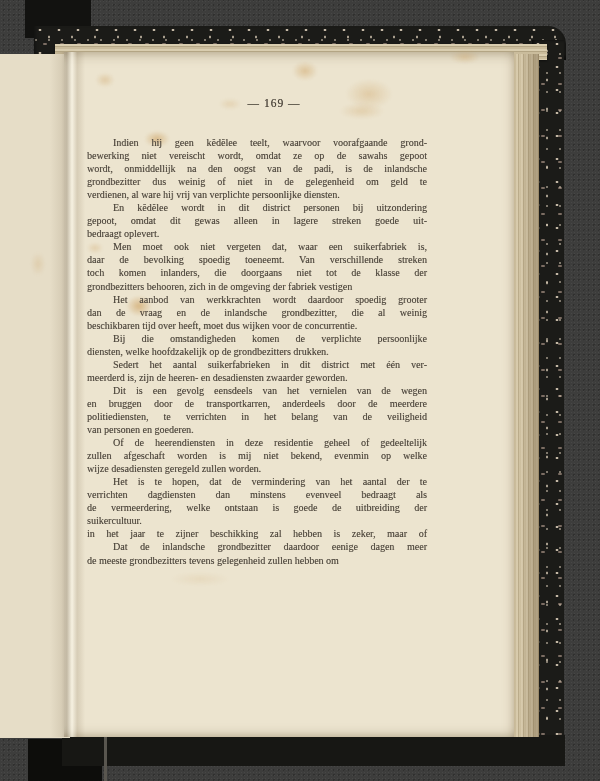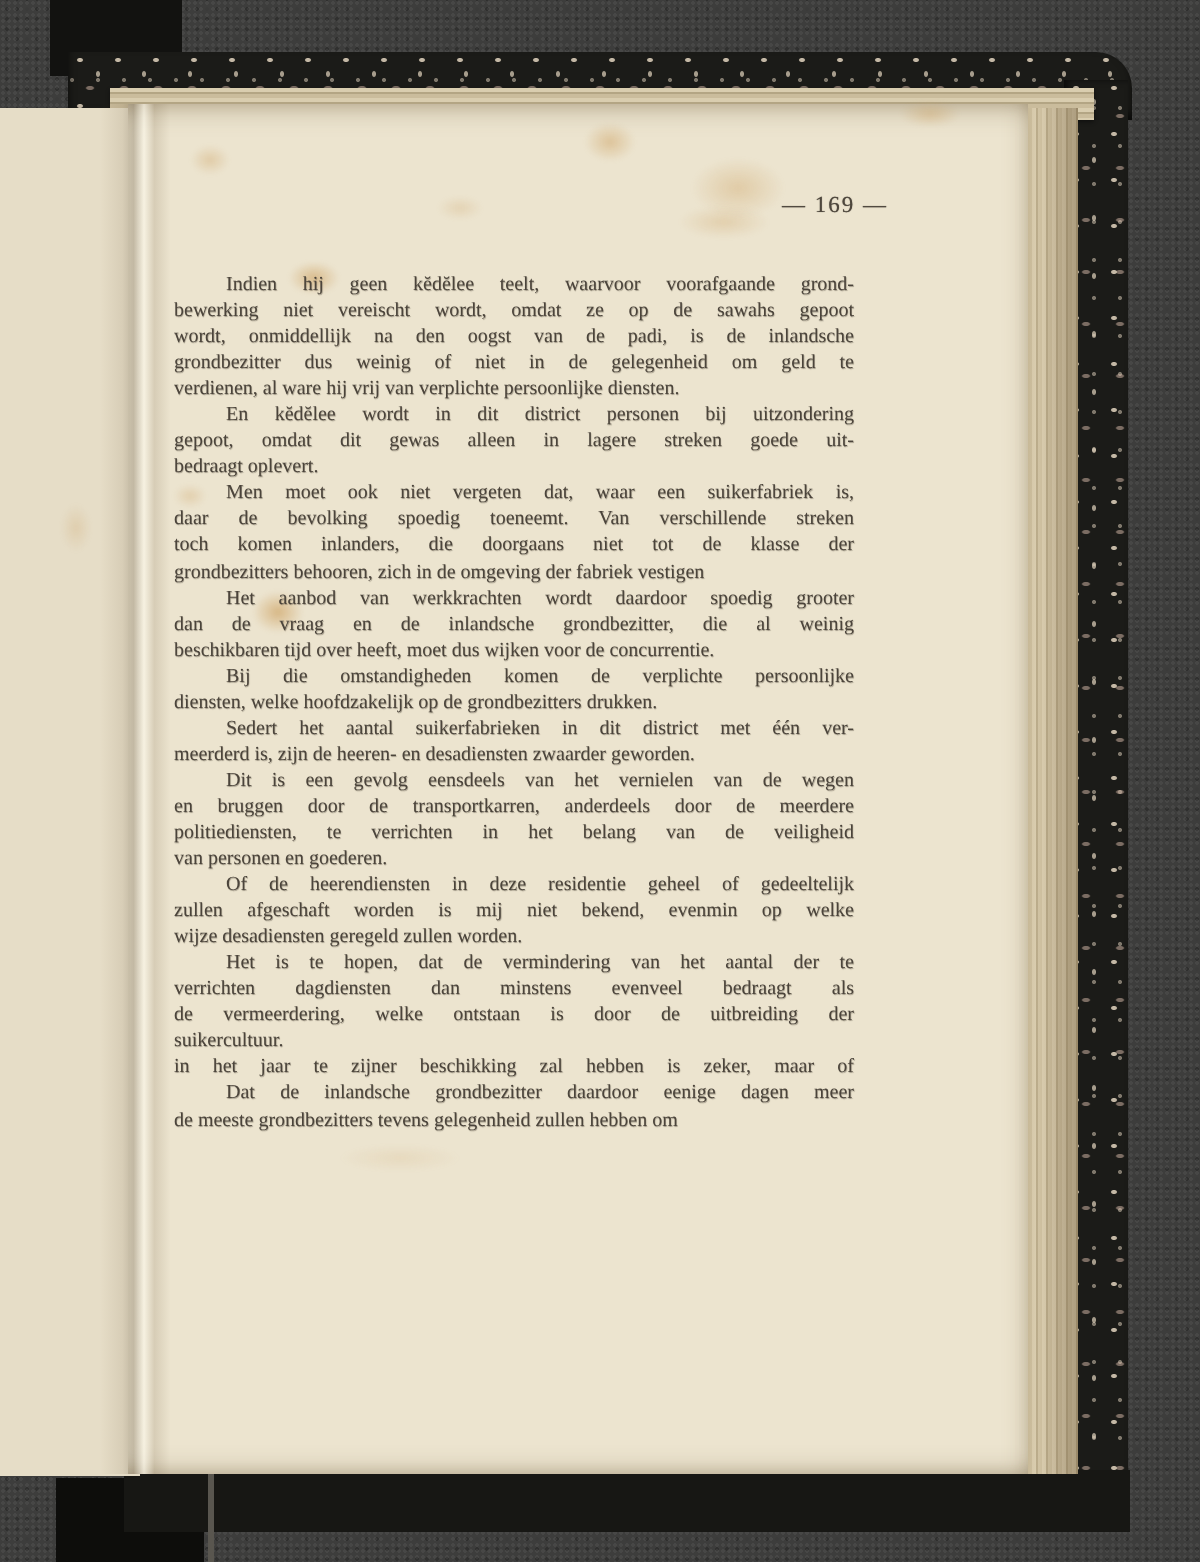--- a/index.html
+++ b/index.html
@@ -94,21 +94,21 @@
   }
   
   .stain {
     position: absolute; border-radius: 50%;
     background: radial-gradient(closest-side, rgba(198,146,72,var(--o)), rgba(198,146,72,0) 75%);
     filter: blur(1px);
   }
   
   #page-number {
     position: absolute; left: 87px; top: 97px; width: 340px;
-    text-align: right; transform: translateX(17px);
+    text-align: center; transform: translateX(17px);
     font-size: 11.5px; color: #4e473d; letter-spacing: 1px;
     text-shadow: 0 0 0.5px rgba(78,71,61,0.8);
   }
   #text-paragraphs {
     position: absolute; left: 87px; top: 136px; width: 340px;
     font-size: 10px; line-height: 13.05px; color: #4b443b;
     text-shadow: 0.3px 0.3px 0.4px rgba(80,70,58,0.45);
   }
   .paragraph { margin: 0; }
   .text-line {
@@ -190,21 +190,21 @@
         <div class="text-line last">van personen en goederen.</div>
       </div>
       <div class="paragraph">
         <div class="text-line indent">Of de heerendiensten in deze residentie geheel of gedeeltelijk</div>
         <div class="text-line">zullen afgeschaft worden is mij niet bekend, evenmin op welke</div>
         <div class="text-line last">wijze desadiensten geregeld zullen worden.</div>
       </div>
       <div class="paragraph">
         <div class="text-line indent">Het is te hopen, dat de vermindering van het aantal der te</div>
         <div class="text-line">verrichten dagdiensten dan minstens evenveel bedraagt als</div>
-        <div class="text-line">de vermeerdering, welke ontstaan is door de uitbreiding der</div>
+        <div class="text-line">de vermeerdering, welke ontstaan is goede de uitbreiding der</div>
         <div class="text-line last">suikercultuur.</div>
       </div>
       <div class="paragraph">
         <div class="text-line">in het jaar te zijner beschikking zal hebben is zeker, maar of</div>
         <div class="text-line indent">Dat de inlandsche grondbezitter daardoor eenige dagen meer</div>
         <div class="text-line last">de meeste grondbezitters tevens gelegenheid zullen hebben om</div>
       </div>
     </div>
 
 </div>

